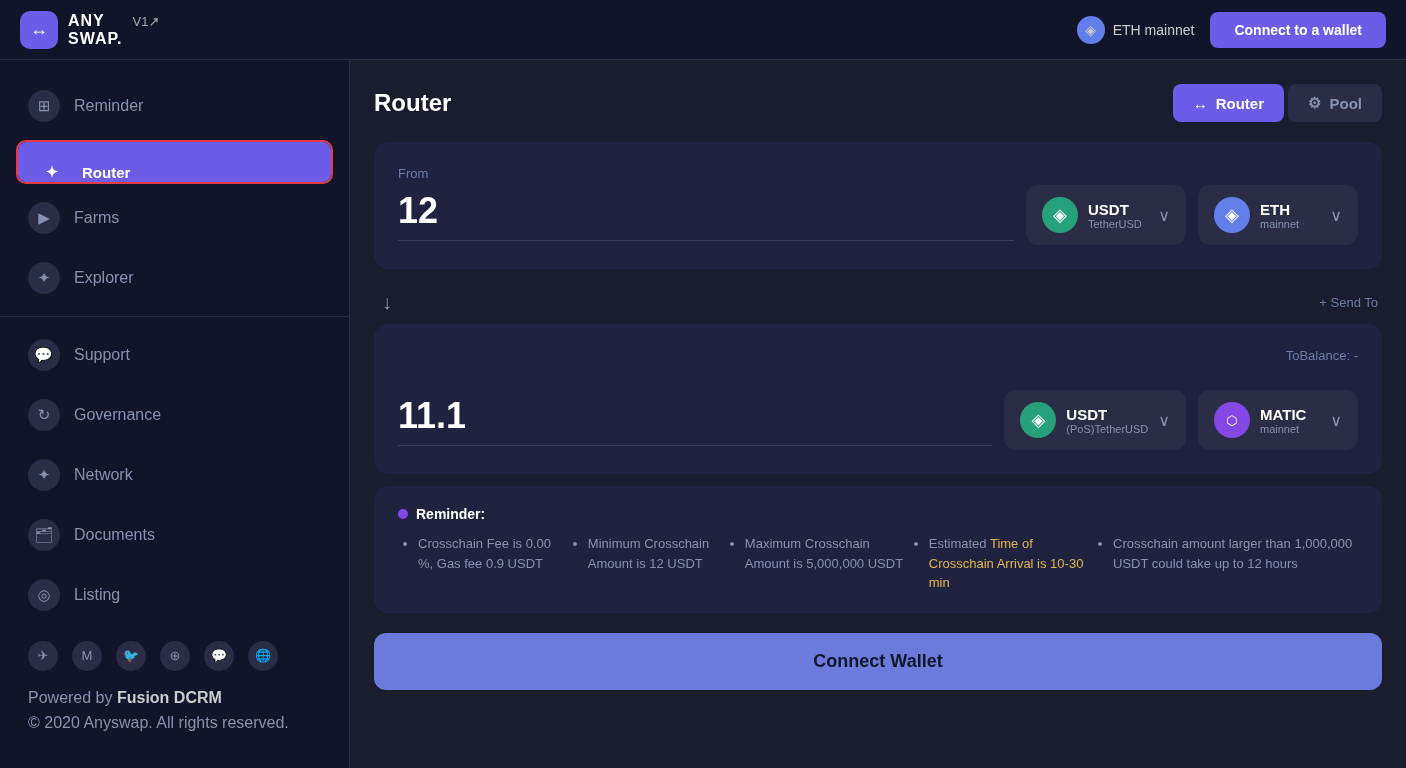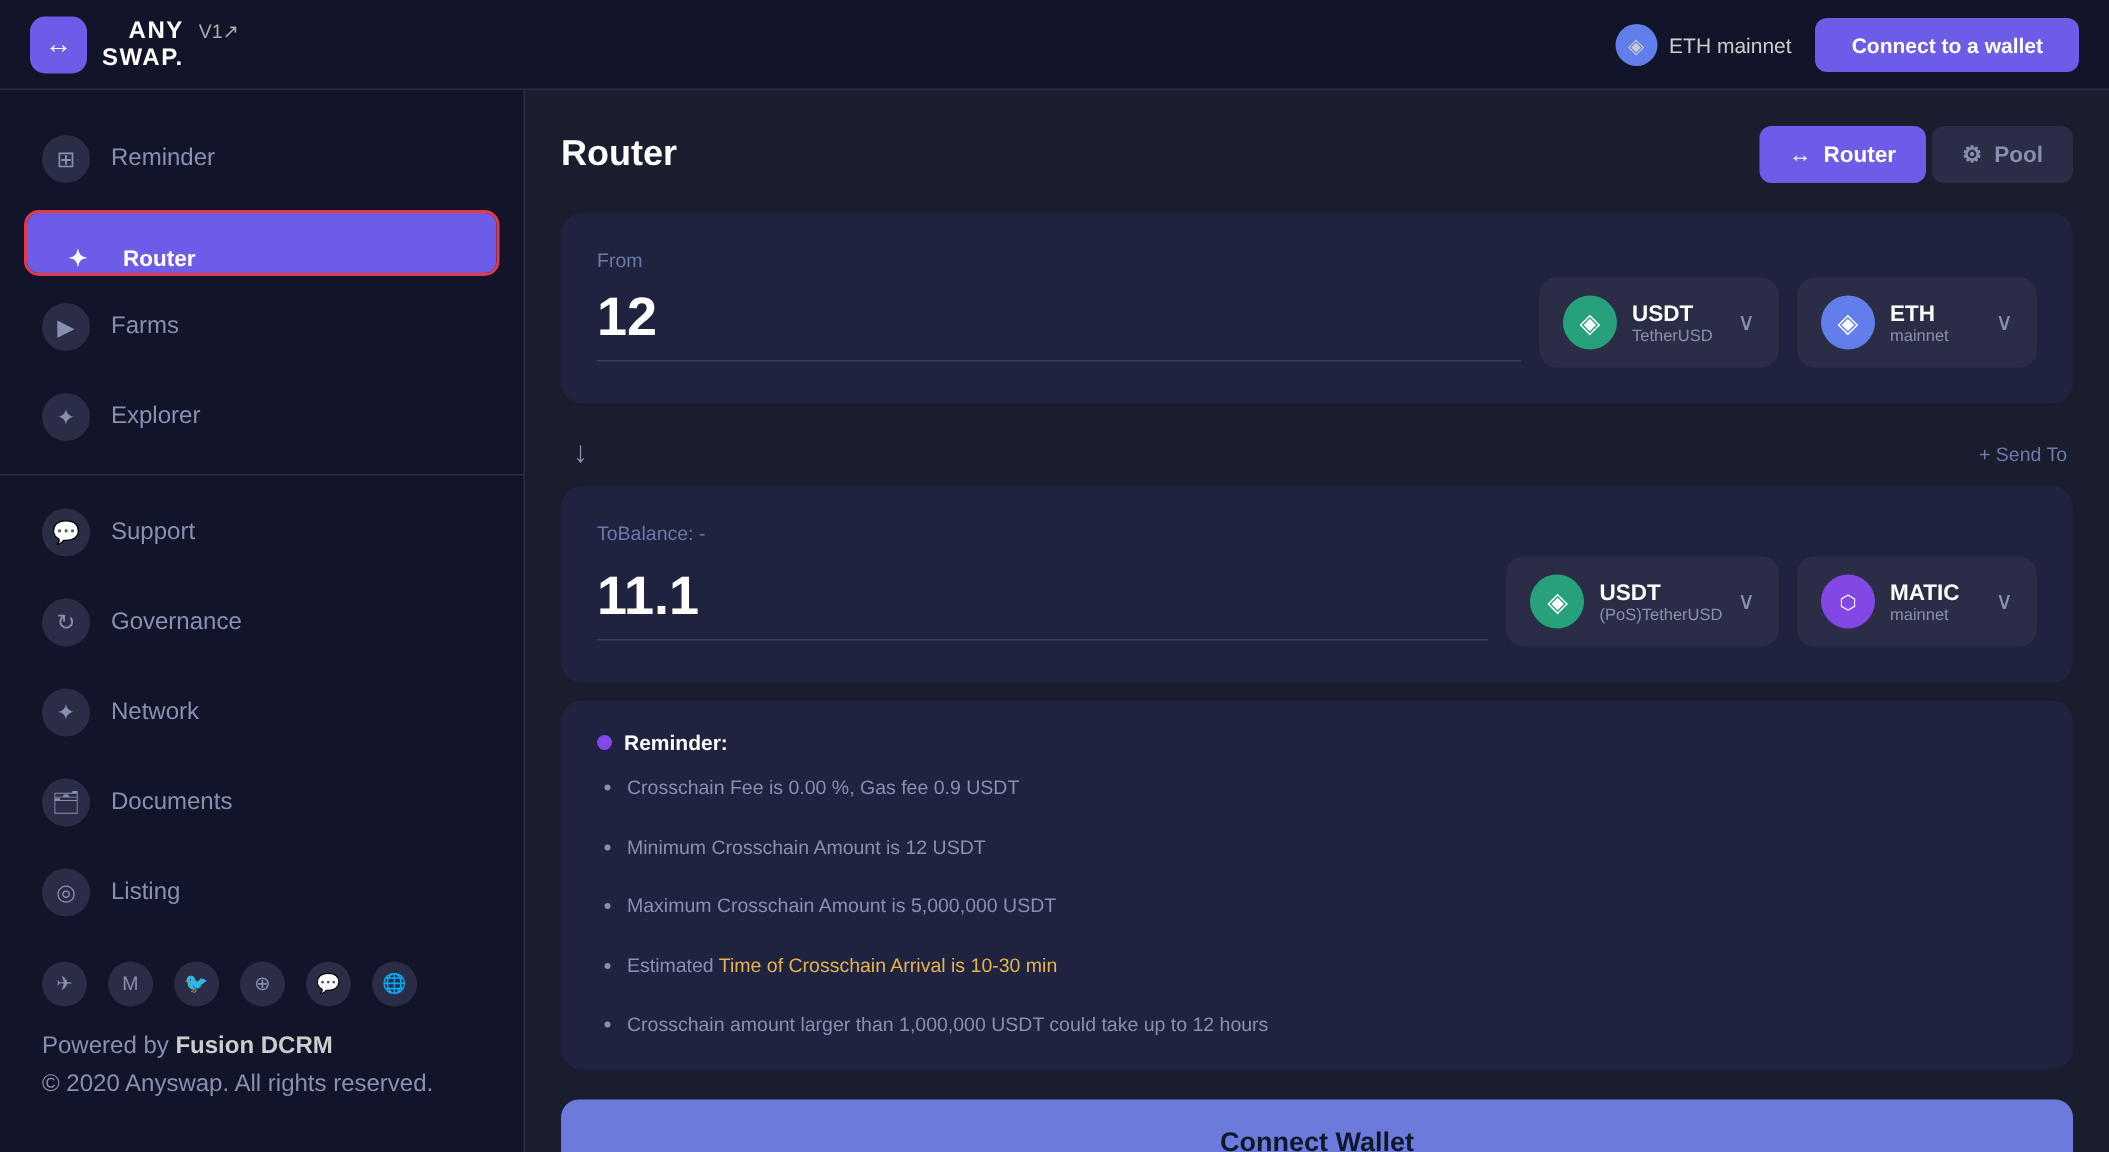--- a/index.html
+++ b/index.html
@@ -37,21 +37,20 @@
       border-radius: 10px;
       display: flex;
       align-items: center;
       justify-content: center;
       font-size: 18px;
     }
     .logo-text {
       display: flex;
       flex-direction: column;
       line-height: 1.1;
-      text-align: right;
     }
     .logo-main {
       font-size: 16px;
       font-weight: 700;
       color: #fff;
       letter-spacing: 1px;
     }
     .logo-version {
       font-size: 13px;
       color: #aaa;
@@ -304,23 +303,23 @@
     }
 
     .to-card {
       background: #1f2340;
       border-radius: 14px;
       padding: 24px;
       margin-bottom: 12px;
     }
     .to-header {
       display: flex;
-      justify-content: flex-start;
-      align-items: center;
-      margin-bottom: 8px;
+      justify-content: flex-end;
+      align-items: center;
+      margin-bottom: 27px;
     }
 
     
     .reminder-card {
       background: #1f2340;
       border-radius: 14px;
       padding: 20px 24px;
       margin-bottom: 20px;
     }
     .reminder-header {
@@ -336,21 +335,21 @@
       width: 10px;
       height: 10px;
       border-radius: 50%;
       background: #8247e5;
       flex-shrink: 0;
     }
     .reminder-list {
       list-style: disc;
       padding-left: 20px;
       display: flex;
-      flex-direction: column;
+      flex-direction: row;
       gap: 20px;
     }
     .reminder-list li {
       font-size: 13px;
       color: #8890b0;
       line-height: 1.5;
     }
 
     .connect-btn {
       width: 100%;

